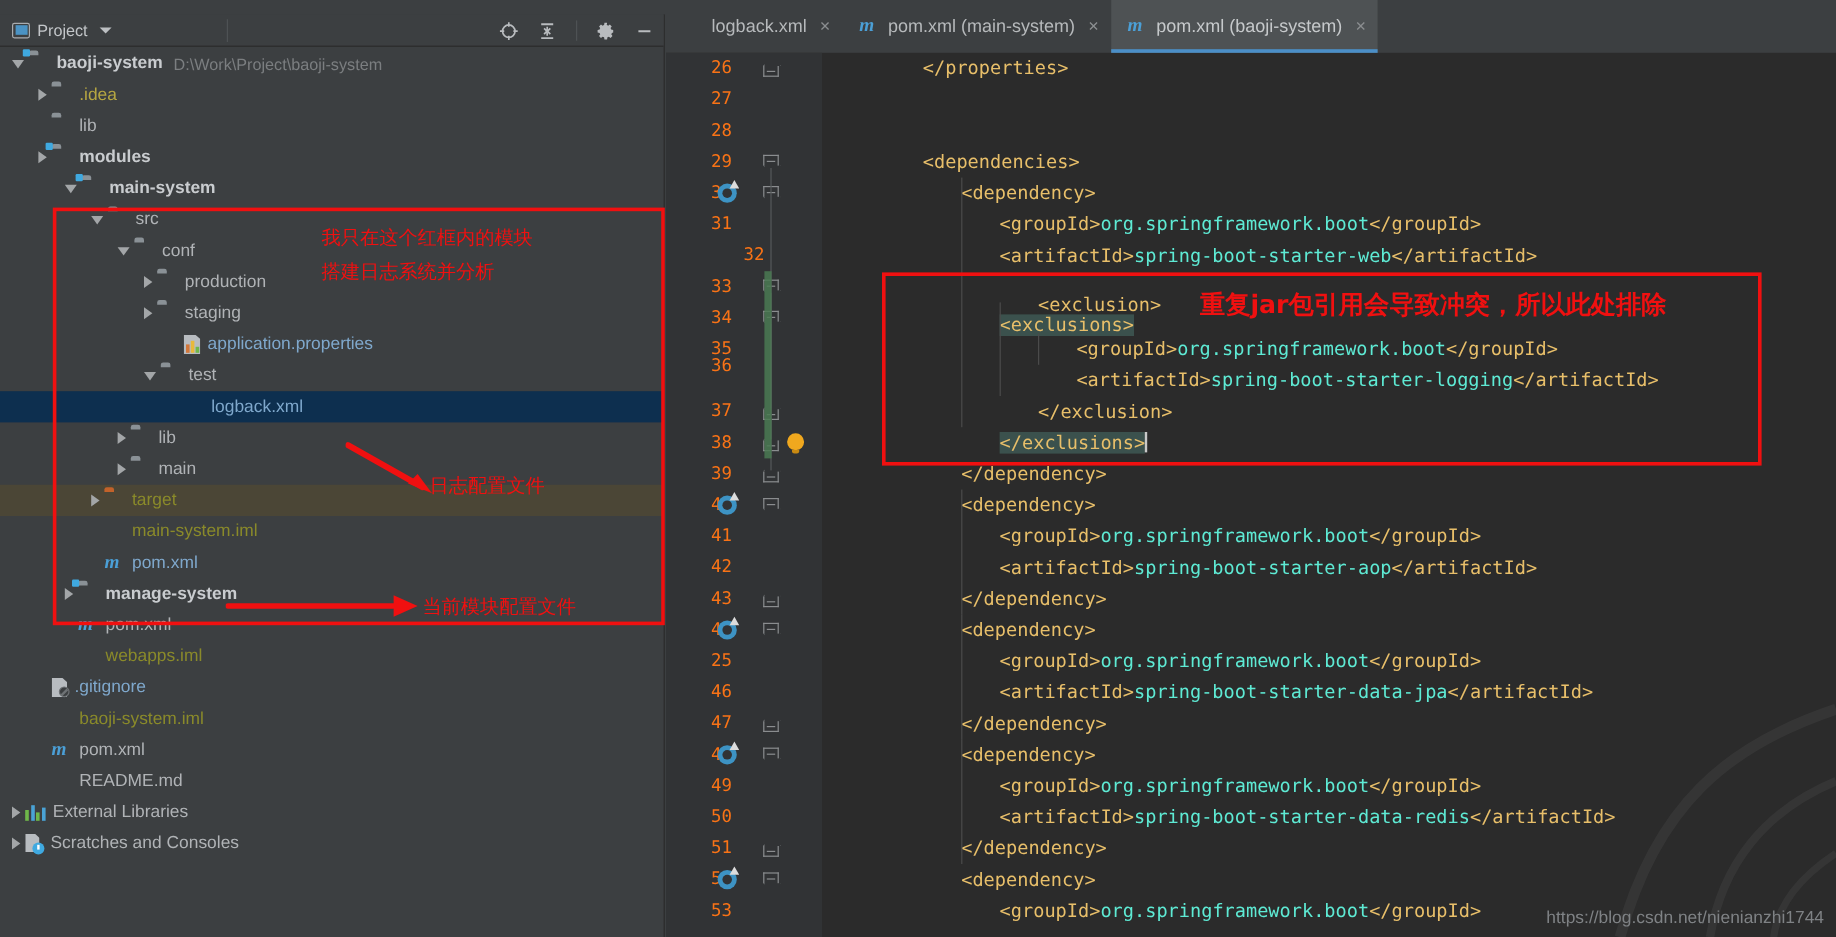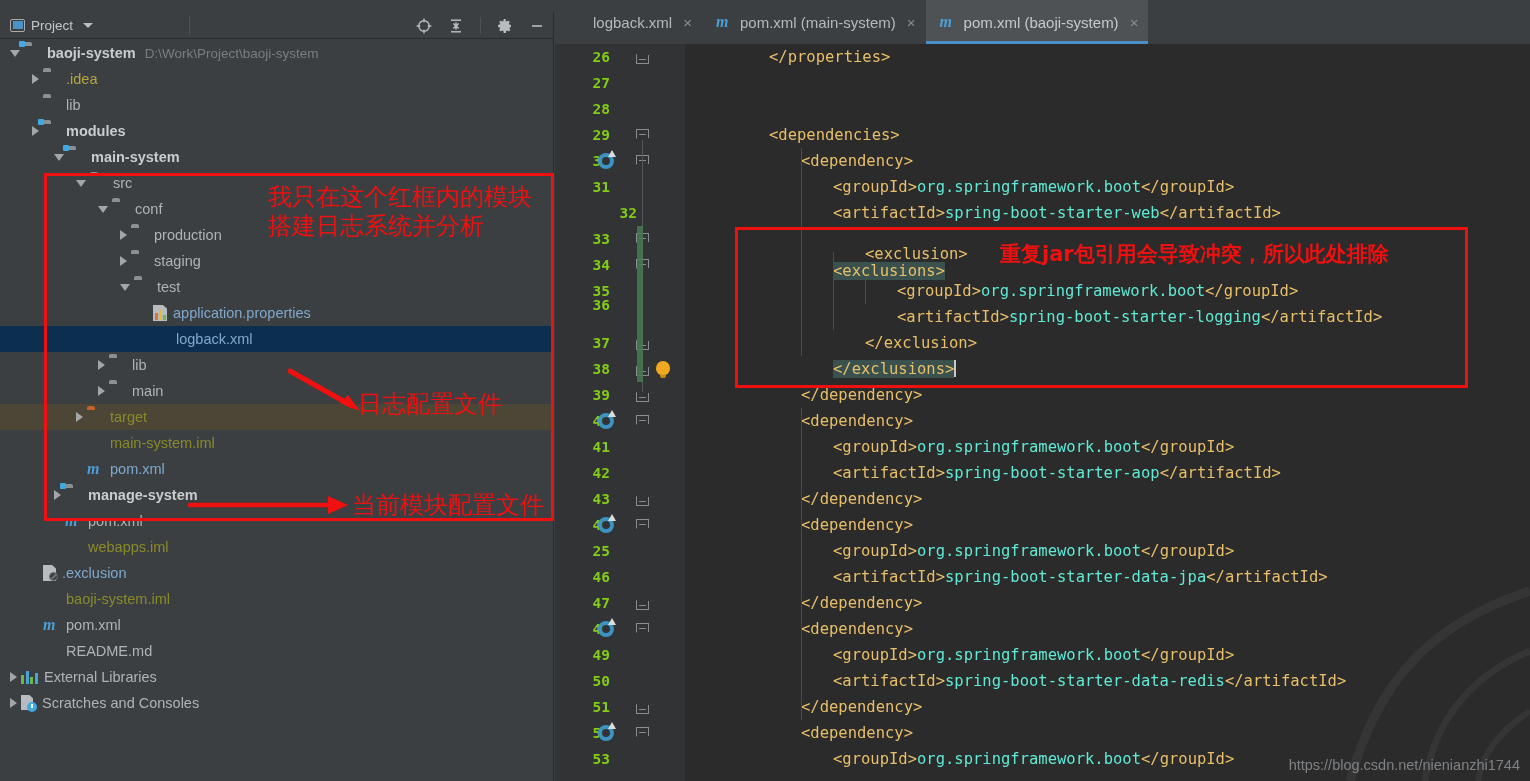--- a/index.html
+++ b/index.html
@@ -140,21 +140,21 @@
         background: #b8bcc0; clip-path: polygon(0 0,70% 0,100% 22%,100% 100%,0 100%); }
   .ic-scratch .clock { position: absolute; right: -1px; bottom: -1px; width: 10px; height: 10px;
         background: #3fa9e0; border-radius: 50%; }
   .ic-scratch .clock::after { content:""; position:absolute; left:4px; top:2px; width:1.5px; height:4px; background:#fff; }
 
   
   .redbox {
     position: absolute; border: 3px solid #f01010; pointer-events: none;
   }
   .ann-text {
-    position: absolute; color: #f01010; font-size: 24px; line-height: 29px;
+    position: absolute; color: #f01010; font-size: 16px; line-height: 29px;
     font-family: "DejaVu Sans", "Liberation Sans", sans-serif; white-space: pre;
   }
   .ann-arrow { position: absolute; pointer-events: none; }
 
   
   .editor {
     position: absolute; left: 555px; top: 0; width: 975px; height: 781px;
     background: #2b2b2b;
   }
   .tabbar {
@@ -172,22 +172,22 @@
   .tab .close { color: #8b8e90; font-size: 15px; margin-left: 4px; }
   .tab .ic { margin-left: 0; }
 
   .codearea { position: absolute; left: 0; top: 44px; width: 975px; height: 737px; overflow: hidden; }
   .gutter {
     position: absolute; left: 0; top: 0; width: 130px; height: 737px; background: #313335;
   }
   .lnrow { position: absolute; left: 0; width: 130px; height: 26px; }
   .lnum {
     position: absolute; right: 75px; top: 0; line-height: 26px;
-    color: #84cc16; font-size: 14.5px;
-    font-family: "DejaVu Sans Mono", monospace; text-align: right; width: 30px; font-weight: bold;
+    color: #f97316; font-size: 14.5px;
+    font-family: "DejaVu Sans Mono", monospace; text-align: right; width: 30px;
   }
   .runmark {
     position: absolute; left: 43px; top: 5px; width: 16px; height: 16px;
     border-radius: 50%; background: #3d93c4;
   }
   .runmark::before {
     content: ""; position: absolute; left: 4px; top: 4px; width: 8px; height: 8px;
     border-radius: 50%; background: #313335;
   }
   .runmark::after {
@@ -357,36 +357,36 @@
           <span class="ic"><span class="ic-folder"></span></span>
           <span class="lbl grey">production</span>
         </div>
         <div class="row">
           <span class="spacer" style="width:120px"></span>
           <span class="arrow"></span>
           <span class="ic"><span class="ic-folder"></span></span>
           <span class="lbl grey">staging</span>
         </div>
         <div class="row">
-          <span class="spacer" style="width:120px"></span>
-          <span class="arrow open"></span>
-          <span class="ic"><span class="ic-folder"></span></span>
-          <span class="lbl grey">test</span>
-        </div>
-        <div class="row">
           <span class="spacer" style="width:142px"></span>
           <span class="arrow none"></span>
           <span class="ic ic-prop">
             <span class="bg"></span>
             <span class="b1"></span>
             <span class="b2"></span>
             <span class="b3"></span>
           </span>
           <span class="lbl blue">application.properties</span>
         </div>
+        <div class="row">
+          <span class="spacer" style="width:120px"></span>
+          <span class="arrow open"></span>
+          <span class="ic"><span class="ic-folder"></span></span>
+          <span class="lbl grey">test</span>
+        </div>
         <div class="row sel">
           <span class="spacer" style="width:142px"></span>
           <span class="arrow none"></span>
           <span class="ic ic-xml"><span class="ic-file"><span class="badge">&lt;&gt;</span></span></span>
           <span class="lbl blue">logback.xml</span>
         </div>
         <div class="row">
           <span class="spacer" style="width:98px"></span>
           <span class="arrow"></span>
           <span class="ic"><span class="ic-folder"></span></span>
@@ -434,21 +434,21 @@
           <span class="ic ic-iml"><span class="ic-file"><span class="badge"></span></span></span>
           <span class="lbl olive">webapps.iml</span>
         </div>
         <div class="row">
           <span class="spacer" style="width:32px"></span>
           <span class="arrow none"></span>
           <span class="ic ic-git">
             <span class="bg"></span>
             <span class="slash"></span>
           </span>
-          <span class="lbl blue">.exclusion</span>
+          <span class="lbl blue">.gitignore</span>
         </div>
         <div class="row">
           <span class="spacer" style="width:32px"></span>
           <span class="arrow none"></span>
           <span class="ic ic-iml"><span class="ic-file"><span class="badge"></span></span></span>
           <span class="lbl olive">baoji-system.iml</span>
         </div>
         <div class="row">
           <span class="spacer" style="width:32px"></span>
           <span class="arrow none"></span>

